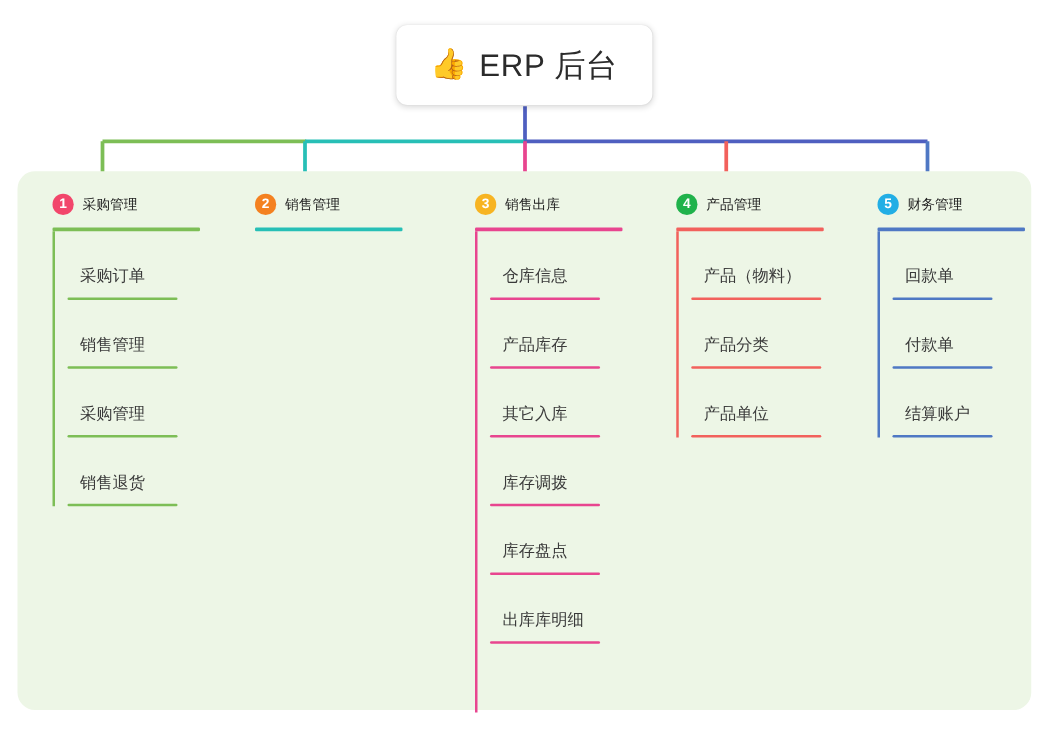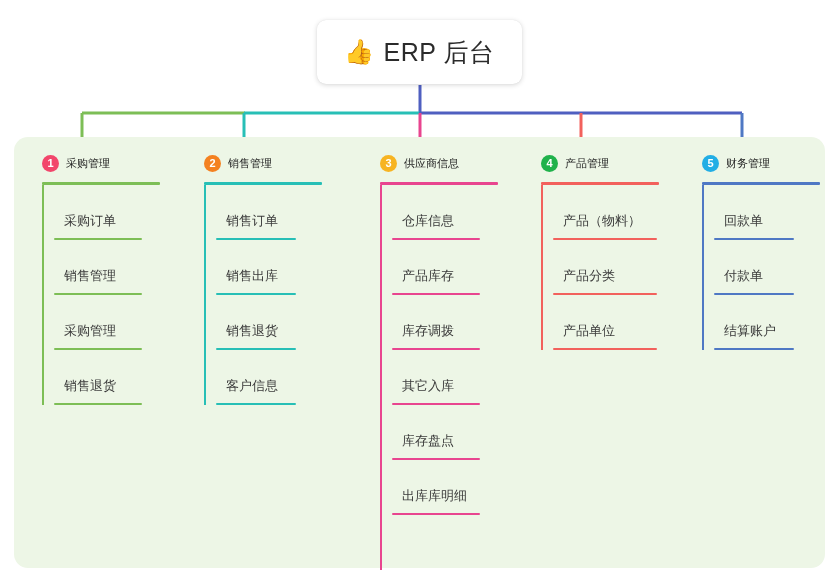--- a/index.html
+++ b/index.html
@@ -188,62 +188,43 @@
             <div class="leaf-rule" style="background: rgb(125, 190, 86); width: 88px;"></div>
           </div>
         </div>
       </div>
       <div class="column" style="left: 192px;">
         <div class="col-head">
           <span class="badge" style="background: rgb(244, 129, 32);">2</span>
           <span class="col-title">销售管理</span>
         </div>
         <div class="head-rule" style="background: rgb(39, 191, 182); width: 118px; margin-left: 12px;"></div>
-        <div class="leaves">
-          <div class="spine" style="background: rgb(39, 191, 182); height: 220px;"></div>
-          <div class="leaf">
-            <span class="leaf-text">销售订单</span>
-            <div class="leaf-rule" style="background: rgb(39, 191, 182); width: 80px;"></div>
-          </div>
-          <div class="leaf">
-            <span class="leaf-text">销售出库</span>
-            <div class="leaf-rule" style="background: rgb(39, 191, 182); width: 80px;"></div>
-          </div>
-          <div class="leaf">
-            <span class="leaf-text">销售退货</span>
-            <div class="leaf-rule" style="background: rgb(39, 191, 182); width: 80px;"></div>
-          </div>
-          <div class="leaf">
-            <span class="leaf-text">客户信息</span>
-            <div class="leaf-rule" style="background: rgb(39, 191, 182); width: 80px;"></div>
-          </div>
-        </div>
       </div>
       <div class="column" style="left: 368px;">
         <div class="col-head">
           <span class="badge" style="background: rgb(247, 180, 34);">3</span>
-          <span class="col-title">供应商信息</span>
+          <span class="col-title">销售出库</span>
         </div>
         <div class="head-rule" style="background: rgb(232, 69, 143); width: 118px; margin-left: 12px;"></div>
         <div class="leaves">
           <div class="spine" style="background: rgb(232, 69, 143); height: 385px;"></div>
           <div class="leaf">
             <span class="leaf-text">仓库信息</span>
             <div class="leaf-rule" style="background: rgb(232, 69, 143); width: 88px;"></div>
           </div>
           <div class="leaf">
             <span class="leaf-text">产品库存</span>
             <div class="leaf-rule" style="background: rgb(232, 69, 143); width: 88px;"></div>
           </div>
           <div class="leaf">
+            <span class="leaf-text">其它入库</span>
+            <div class="leaf-rule" style="background: rgb(232, 69, 143); width: 88px;"></div>
+          </div>
+          <div class="leaf">
             <span class="leaf-text">库存调拨</span>
-            <div class="leaf-rule" style="background: rgb(232, 69, 143); width: 88px;"></div>
-          </div>
-          <div class="leaf">
-            <span class="leaf-text">其它入库</span>
             <div class="leaf-rule" style="background: rgb(232, 69, 143); width: 88px;"></div>
           </div>
           <div class="leaf">
             <span class="leaf-text">库存盘点</span>
             <div class="leaf-rule" style="background: rgb(232, 69, 143); width: 88px;"></div>
           </div>
           <div class="leaf">
             <span class="leaf-text">出库库明细</span>
             <div class="leaf-rule" style="background: rgb(232, 69, 143); width: 88px;"></div>
           </div>

